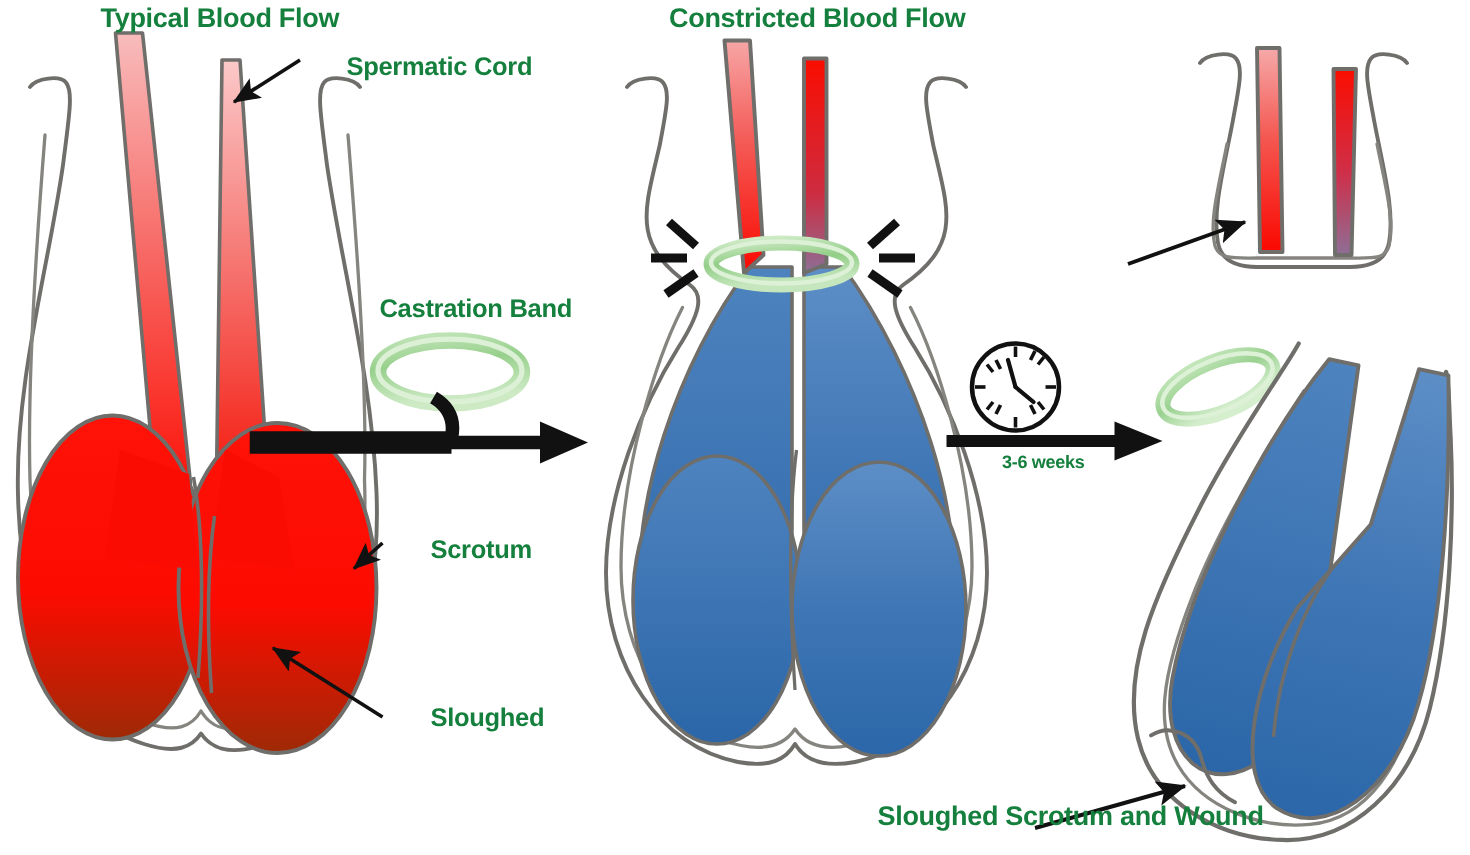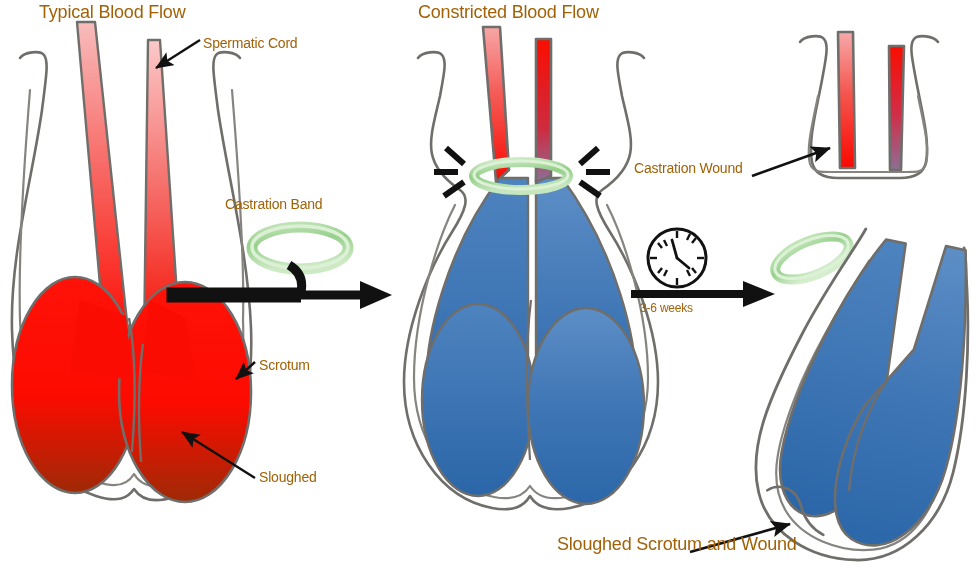--- a/index.html
+++ b/index.html
@@ -20,27 +20,28 @@
     background: #ffffff;
   }
   #stage > svg {
     position: absolute;
     left: 0;
     top: 0;
   }
   .lbl {
     position: absolute;
     font-family: "Liberation Sans", sans-serif;
-    font-weight: normal;
-    color: #a16207;
+    font-weight: bold;
+    color: #15803d;
     white-space: nowrap;
     letter-spacing: -0.2px;
+    margin-left: 28px;
   }
   .lbl-title { font-size: 18px; }
-  .lbl-call  { font-size: 14px; }
+  .lbl-call  { font-size: 17px; }
   .lbl-small { font-size: 12px; }
 </style>
 </head>
 <body>
 
 <div id="stage">
 
   <svg width="980" height="570" viewBox="0 0 980 570">
     <defs>
 
@@ -280,19 +281,18 @@
   <div class="lbl lbl-call" style="left:203px; top:35px;">Spermatic Cord</div>
 
   <div class="lbl lbl-call" style="left:259px; top:357px;">Scrotum</div>
 
   <div class="lbl lbl-call" style="left:259px; top:469px;">Sloughed</div>
 
   <div class="lbl lbl-title" style="left:418px; top:2px;">Constricted Blood Flow</div>
 
   <div class="lbl lbl-call" style="left:225px; top:196px;">Castration Band</div>
 
-  <div class="lbl lbl-call" style="left:634px; top:160px;">Castration Wound</div>
 
   <div class="lbl lbl-small" style="left:640px; top:301px;">3-6 weeks</div>
 
   <div class="lbl lbl-title" style="left:557px; top:534px;">Sloughed Scrotum and Wound</div>
 
 </div>
 
 </body></html>

